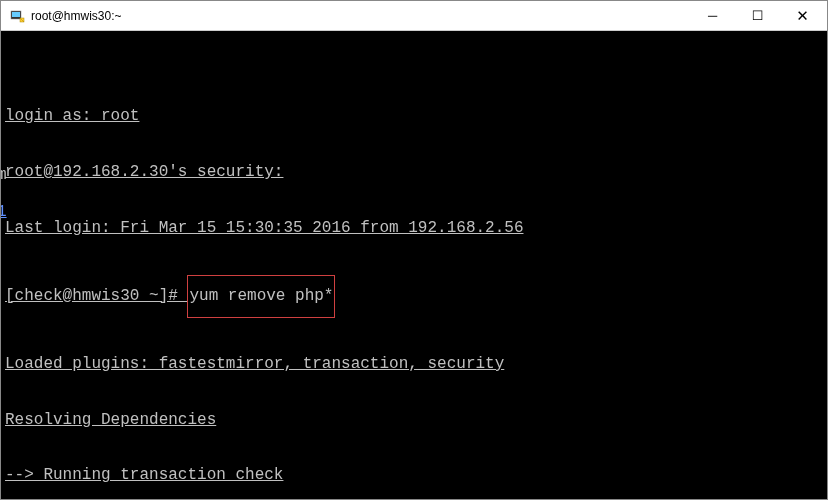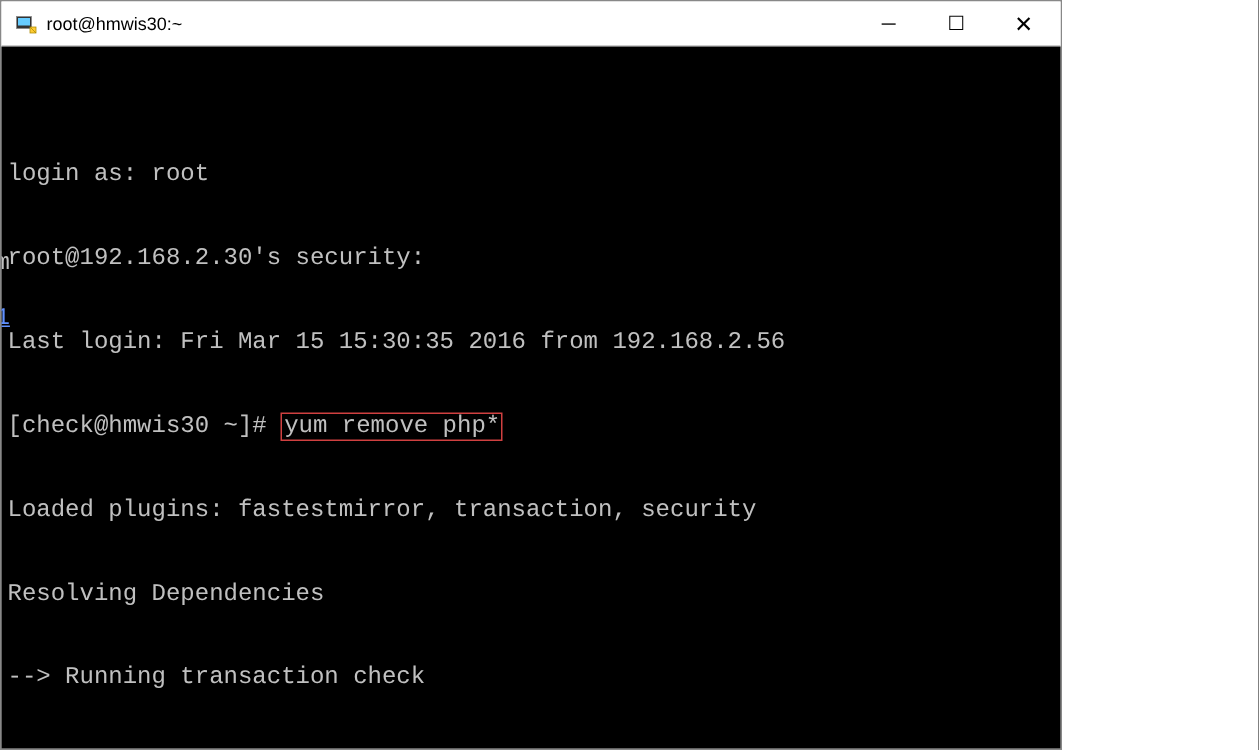--- a/index.html
+++ b/index.html
@@ -4,21 +4,21 @@
 <style>
 * { margin: 0; padding: 0; box-sizing: border-box; }
 body {
   font-family: Arial, sans-serif;
   background: #fff;
   width: 839px;
   height: 500px;
   overflow: hidden;
 }
 .window {
-  width: 708px;
+  width: 828px;
   height: 500px;
   border: 1px solid #888;
   display: flex;
   flex-direction: column;
 }
 .titlebar {
   height: 30px;
   background: #fff;
   border-bottom: 1px solid #ccc;
   display: flex;
@@ -59,36 +59,36 @@
   line-height: 18.6px;
   padding: 2px 4px;
   overflow: hidden;
   position: relative;
   white-space: pre;
 }
 .hl-box {
   border: 1px solid #d04040;
   display: inline-block;
   line-height: 17px;
-  padding: 0 1px;
+  padding: 12px 1px;
 }
 .edge-m {
   position: absolute;
   left: -4px;
   top: 135px;
   color: #c0c0c0;
 }
 .edge-link {
   position: absolute;
   left: -4px;
   top: 172px;
   color: #6090ff;
   text-decoration: underline;
 }
-.line { display: block; }
+.line { display: block; text-decoration: underline; }
 </style>
 </head>
 <body>
 
 <div class="window">
   <div class="titlebar">
     <span class="titlebar-icon">
       <svg viewBox="0 0 16 16" width="16" height="16">
         <rect x="2" y="3" width="10" height="8" fill="#333" stroke="#888" stroke-width="0.5"></rect>
         <rect x="3" y="4" width="8" height="5" fill="#6cf"></rect>

